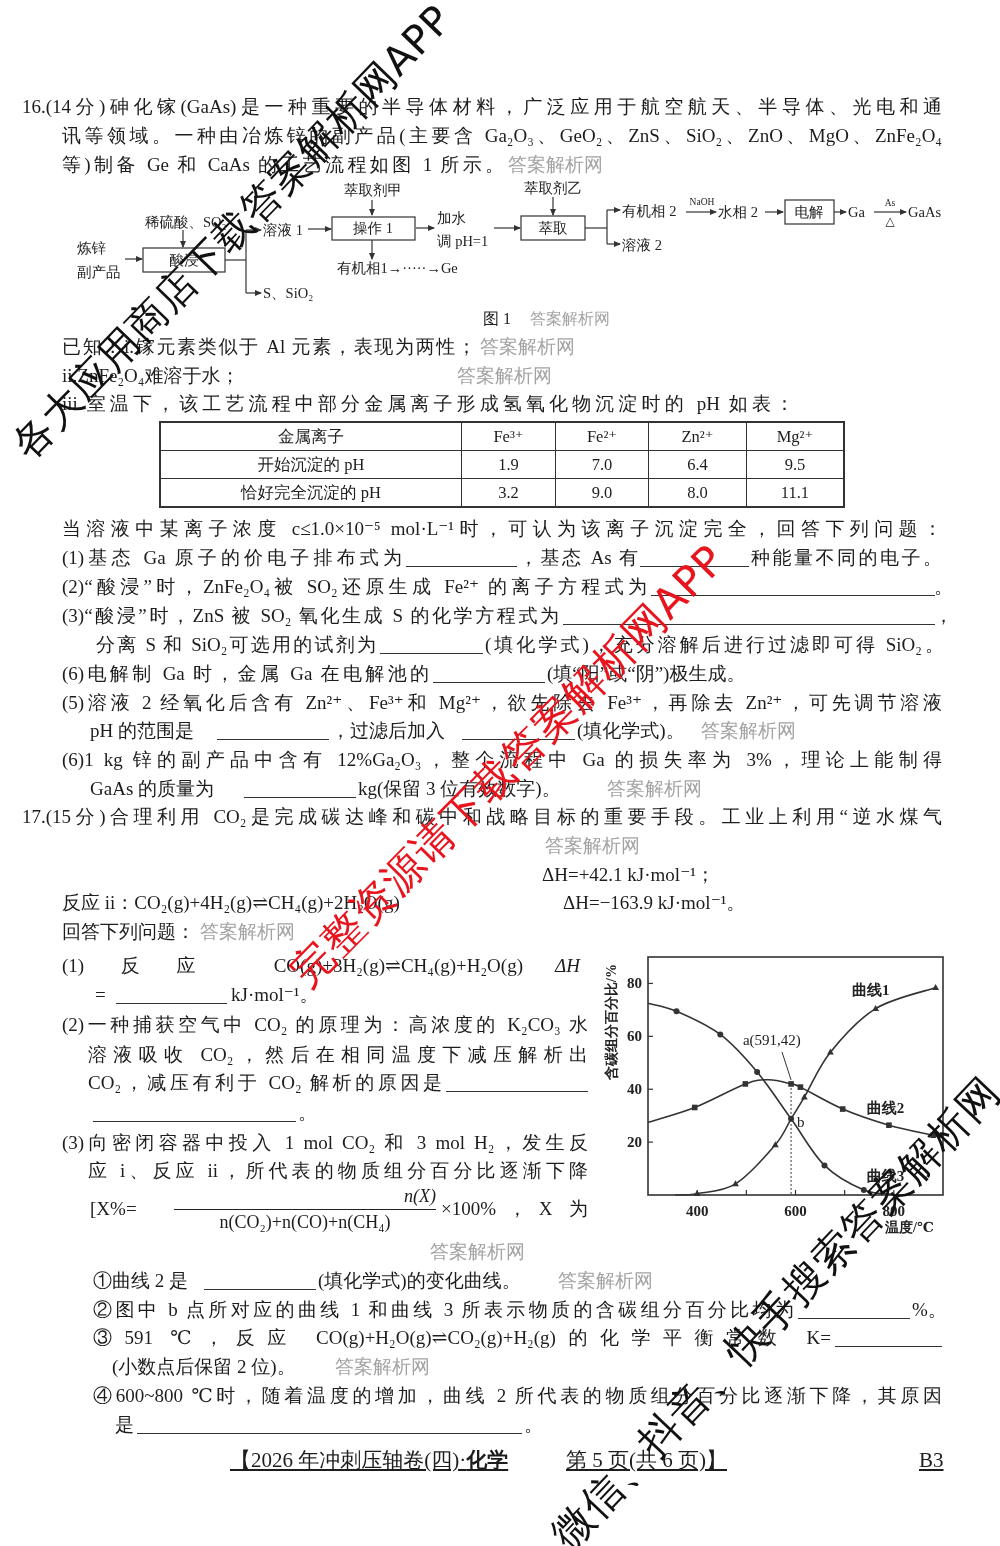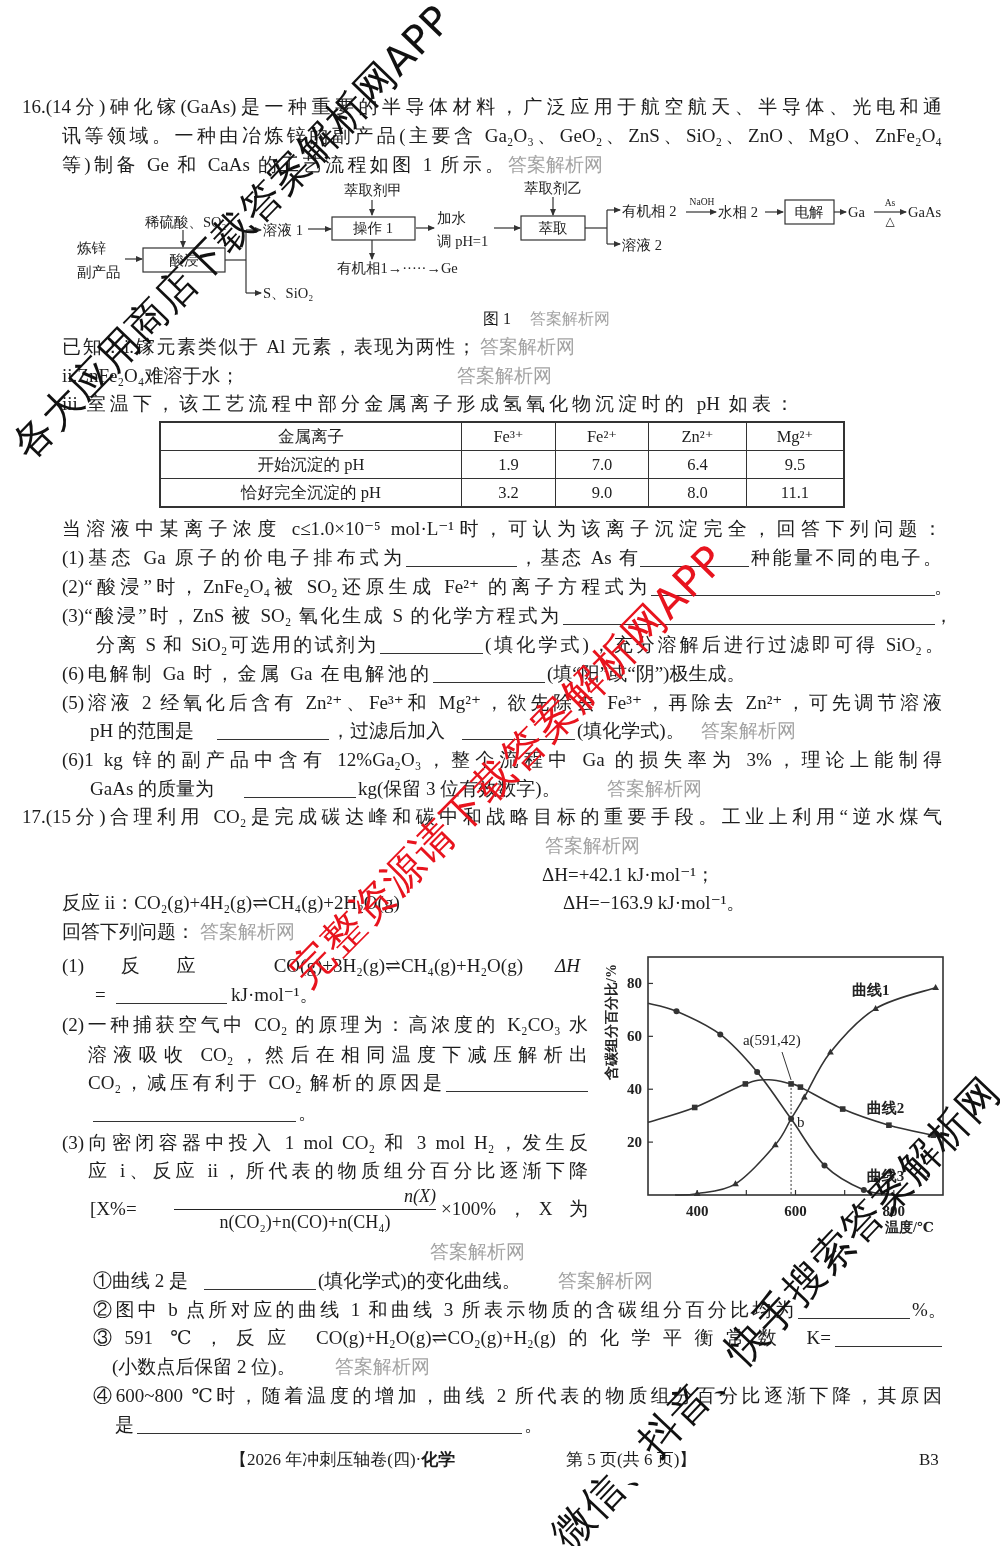--- a/index.html
+++ b/index.html
@@ -17,21 +17,21 @@
   svg.overlay{position:absolute;left:0;top:0;width:1000px;height:1546px;pointer-events:none;}
   
   table.ph{position:absolute;left:159px;top:421px;border-collapse:collapse;font-size:16.5px;}
   table.ph td{border:1.4px solid #333;height:27px;padding:0;text-align:center;line-height:27px;}
   table.ph{border:2px solid #333;}
   
   .frac{position:absolute;left:174px;top:1183px;width:262px;height:52px;}
   .frac .num{position:absolute;left:0;top:0;width:100%;text-align:right;font-size:18px;line-height:26px;font-style:italic;}
   .frac .bar{position:absolute;left:0;top:26px;width:100%;border-top:1.3px solid #222;}
   .frac .den{position:absolute;left:0;top:26px;width:100%;text-align:center;font-size:18px;line-height:26px;}
-  .foot{position:absolute;font-size:17px;line-height:24px;white-space:nowrap;}
+  .foot{position:absolute;font-size:21px;line-height:24px;white-space:nowrap;text-decoration:underline;}
   .wm{position:absolute;white-space:nowrap;font-family:"DejaVu Sans",sans-serif;
       transform:translate(-50%,-50%);z-index:10;pointer-events:none;letter-spacing:1px;}
 </style>
 </head>
 <body>
 
 <div class="ln" style="top:93px">
   <span class="sg j" style="left:22px;width:920px">16.(14分)砷化镓(GaAs)是一种重要的半导体材料，广泛应用于航空航天、半导体、光电和通</span>
 </div>
 <div class="ln" style="top:122px">

